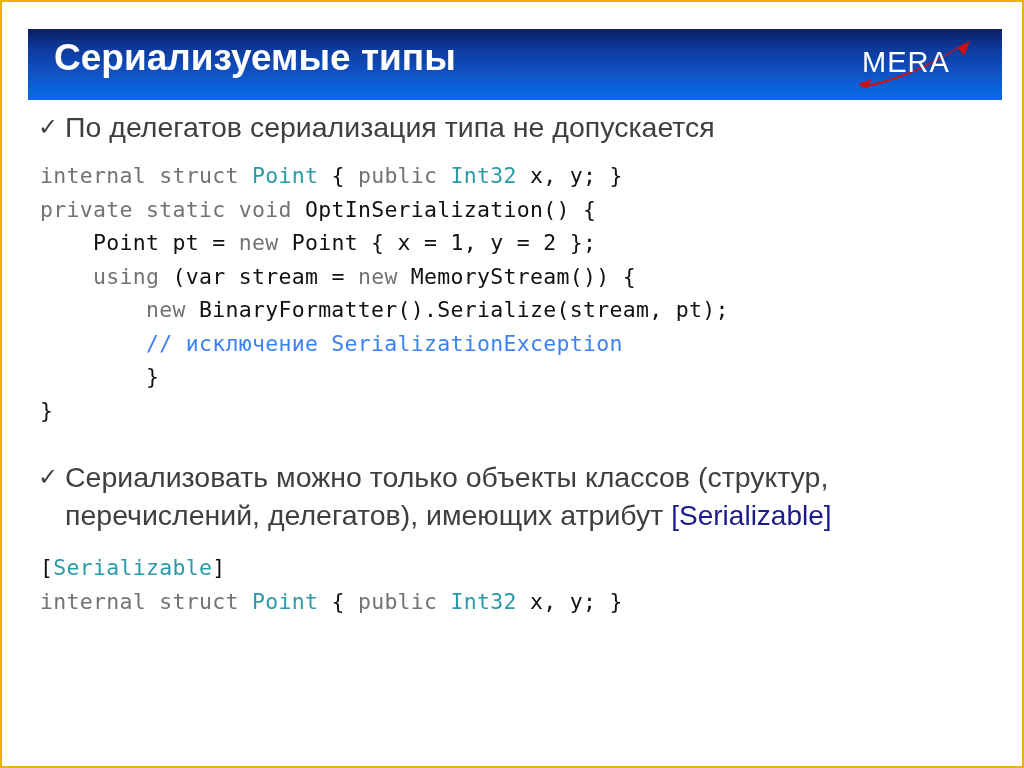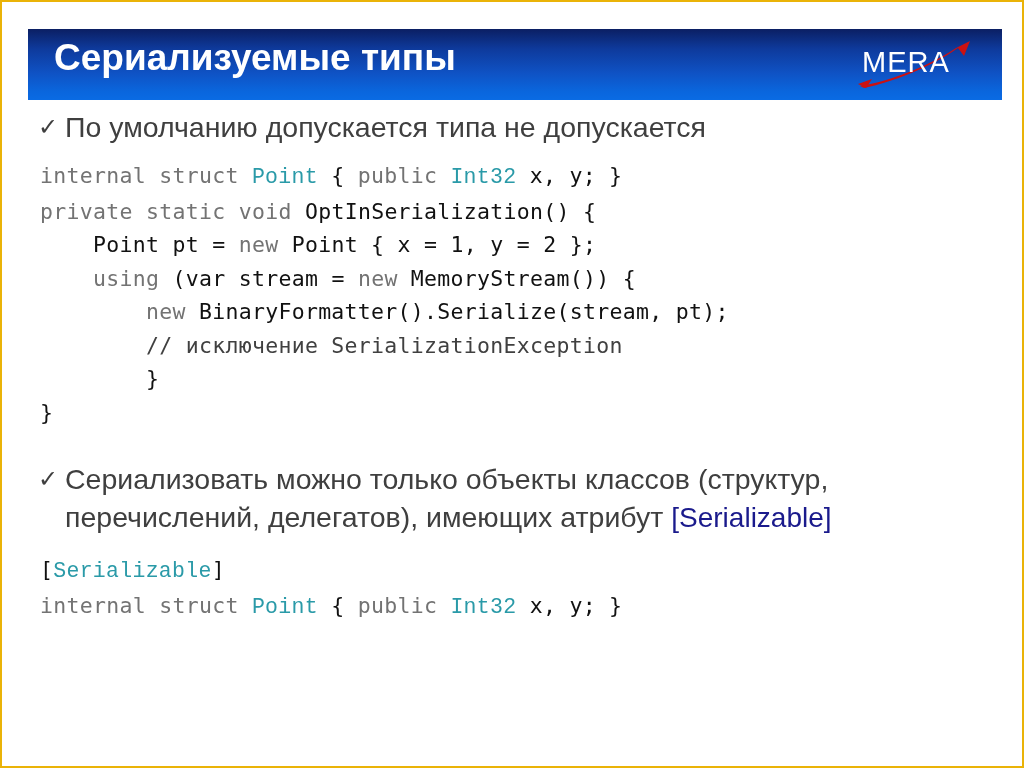--- a/index.html
+++ b/index.html
@@ -93,22 +93,22 @@
   .code {
     font-family: "DejaVu Sans Mono", "Liberation Mono", monospace;
     font-size: 21.5px;
     line-height: 33.5px;
     color: #111111;
     white-space: pre;
     padding-left: 38px;
     letter-spacing: 0.3px;
   }
   .code .kw   { color: #737373; }   
-  .code .type { color: #2a9aa8; font-family: Liberation Mono, monospace; }   
-  .code .cmt  { color: #404040; }   
+  .code .type { color: #2a9aa8; }   
+  .code .cmt  { color: #3b82f6; }   
   .code .pun  { color: #111111; }
 </style>
 </head>
 <body>
 
 <div id="slide">
 
   <div id="header-bar">
     <div id="slide-title">Сериализуемые типы</div>
 
@@ -118,21 +118,21 @@
       <path d="M6 46 L20 41 L14 50 Z" fill="#cc1111"></path>
 
       <text x="10" y="34" font-family="'Liberation Sans', sans-serif" font-size="29" font-weight="normal" fill="#ffffff" letter-spacing="1">MERA</text>
     </svg>
   </div>
 
   <div id="content">
 
     <div class="bullet" style="margin-top:2px;">
       <span class="check">✓</span>
-      <span>По умолчанию допускается типа не допускается</span>
+      <span>По делегатов сериализация типа не допускается</span>
     </div>
 
     <div class="code" id="code-1" style="margin-top:13px;"><div><span class="kw">internal</span><span class="pun"> </span><span class="kw">struct</span><span class="pun"> </span><span class="type">Point</span><span class="pun"> { </span><span class="kw">public</span><span class="pun"> </span><span class="type">Int32</span><span class="pun"> x, y; }</span></div><div><span class="kw">private</span><span class="pun"> </span><span class="kw">static</span><span class="pun"> </span><span class="kw">void</span><span class="pun"> OptInSerialization() {</span></div><div><span class="pun">    Point pt = </span><span class="kw">new</span><span class="pun"> Point { x = 1, y = 2 };</span></div><div><span class="pun">    </span><span class="kw">using</span><span class="pun"> (var stream = </span><span class="kw">new</span><span class="pun"> MemoryStream()) {</span></div><div><span class="pun">        </span><span class="kw">new</span><span class="pun"> BinaryFormatter().Serialize(stream, pt);</span></div><div><span class="cmt">        // исключение SerializationException</span></div><div><span class="pun">        }</span></div><div><span class="pun">}</span></div></div>
 
     <div class="bullet" style="margin-top:31px;">
       <span class="check">✓</span>
       <span>Сериализовать можно только объекты классов (структур, перечислений, делегатов), имеющих атрибут </span><span class="attr-inline">[Serializable]</span>
     </div>
 
     <div class="code" id="code-2" style="margin-top:16px;"><div><span class="pun">[</span><span class="type">Serializable</span><span class="pun">]</span></div><div><span class="kw">internal</span><span class="pun"> </span><span class="kw">struct</span><span class="pun"> </span><span class="type">Point</span><span class="pun"> { </span><span class="kw">public</span><span class="pun"> </span><span class="type">Int32</span><span class="pun"> x, y; }</span></div></div>

